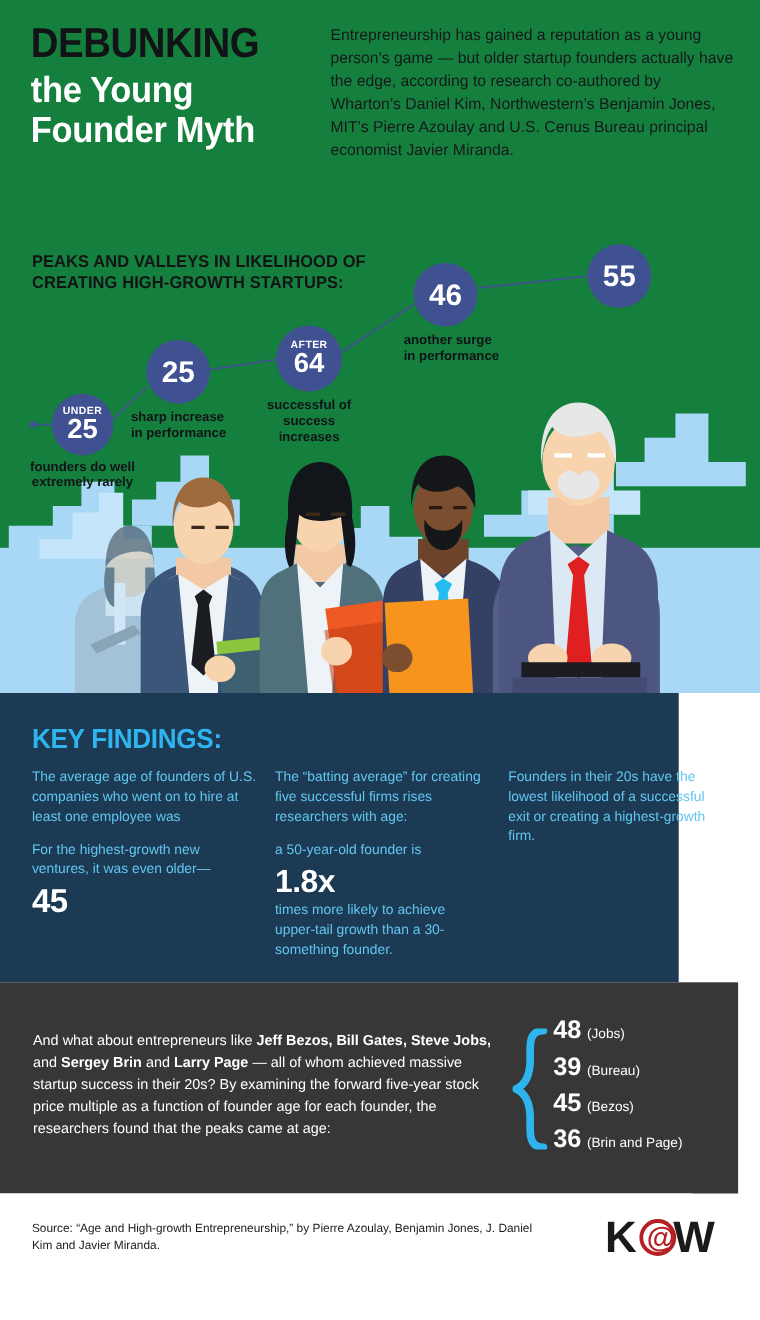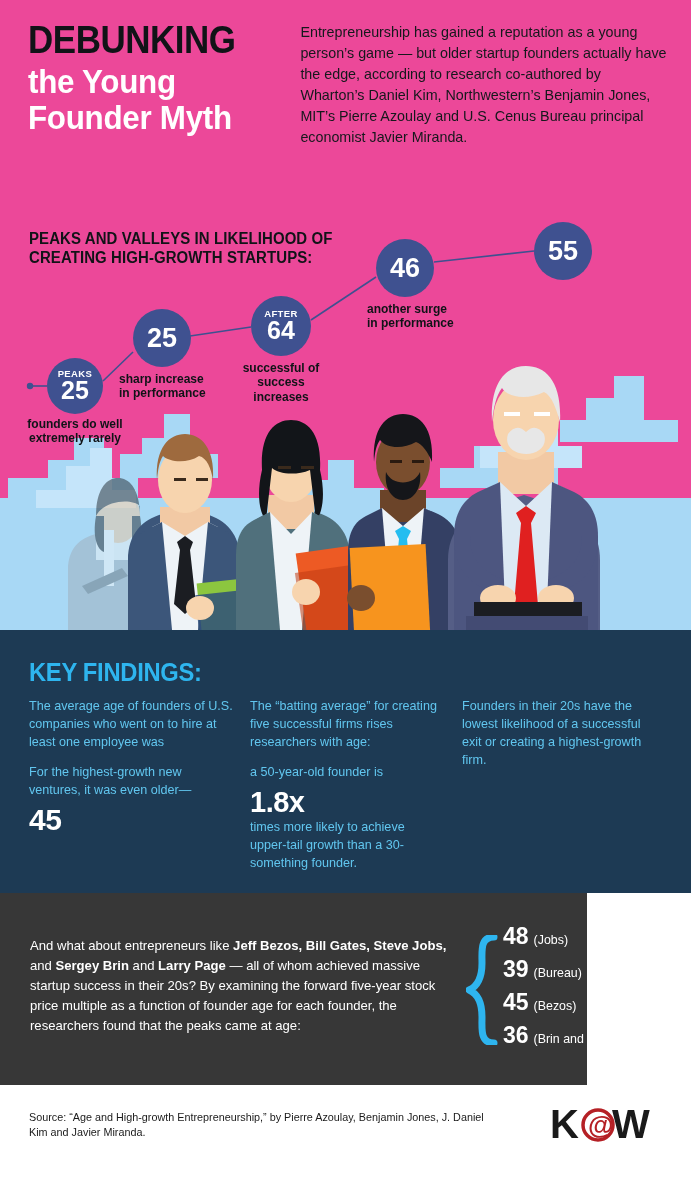--- a/index.html
+++ b/index.html
@@ -11,21 +11,21 @@
     position:relative;
     width:691px;
     height:1200px;
     overflow:hidden;
     background:#ffffff;
   }
 
   
   .hero{
     position:absolute; left:0; top:0; width:691px; height:630px;
-    background:#ec4899; overflow:hidden;
+    background:#15803d; overflow:hidden;
   }
 
   .hero-head{
     position:absolute; left:28px; top:22px; width:640px;
     display:flex; gap:24px;
   }
   .title-block{ width:250px; }
   .t-line1{
     font-size:38px; font-weight:bold; color:#111317;
     letter-spacing:-0.5px; line-height:0.98;
@@ -75,21 +75,21 @@
   }
 
   
   .sky{ position:absolute; left:0; top:350px; width:691px; height:280px; }
 
   
   .people{ position:absolute; left:0; top:340px; width:691px; height:290px; }
 
   
   .findings{
-    position:absolute; left:0; top:630px; width:691px; height:263px;
+    position:absolute; left:0; top:630px; width:617px; height:263px;
     background:#1d3a54;
   }
   .kf-title{
     position:absolute; left:29px; top:28px;
     font-size:25px; font-weight:bold; color:#2eb5ef;
     letter-spacing:-0.3px;
     transform:scaleX(0.95); transform-origin:left center;
   }
   .kf-col{ position:absolute; top:68px; color:#5bc3ef; }
   .kf-col p{ margin:0; font-size:12.6px; line-height:1.42; color:#61c6ef; }
@@ -98,21 +98,21 @@
     line-height:1.15; margin:4px 0 0 0; letter-spacing:-0.5px;
   }
   .kf-col .big.sm{ font-size:29px; }
   .kf-col .spacer{ height:12px; }
   #kf1{ left:29px; width:205px; }
   #kf2{ left:250px; width:192px; }
   #kf3{ left:462px; width:180px; }
 
   
   .famous{
-    position:absolute; left:0; top:893px; width:587px; height:192px;
+    position:absolute; left:0; top:893px; width:671px; height:192px;
     background:#373737;
   }
   .fam-text{
     position:absolute; left:30px; top:43px; width:420px;
     color:#ffffff; font-size:13.1px; line-height:1.52;
   }
   .fam-text b{ font-weight:bold; }
   .brace{
     position:absolute; left:466px; top:42px; width:36px; height:110px;
   }
@@ -251,21 +251,21 @@
         <line x1="30" y1="386" x2="47" y2="386"></line>
         <line x1="103" y1="381" x2="133" y2="352"></line>
         <line x1="190" y1="336" x2="251" y2="327"></line>
         <line x1="311" y1="320" x2="376" y2="277"></line>
         <line x1="434" y1="262" x2="534" y2="251"></line>
       </g>
       <circle cx="30" cy="386" r="3.2" fill="#3f5190"></circle>
     </svg>
 
     <div class="node" style="left:47px;top:358px;width:56px;height:56px;">
-      <div class="pre">PEAKS</div>
+      <div class="pre">UNDER</div>
       <div class="num">25</div>
     </div>
     <div class="cap" style="left:25px;top:417px;width:100px;">
       <div>founders do well</div>
       <div>extremely rarely</div>
     </div>
 
     <div class="node big" style="left:133px;top:309px;width:58px;height:58px;">
       <div class="num">25</div>
     </div>

